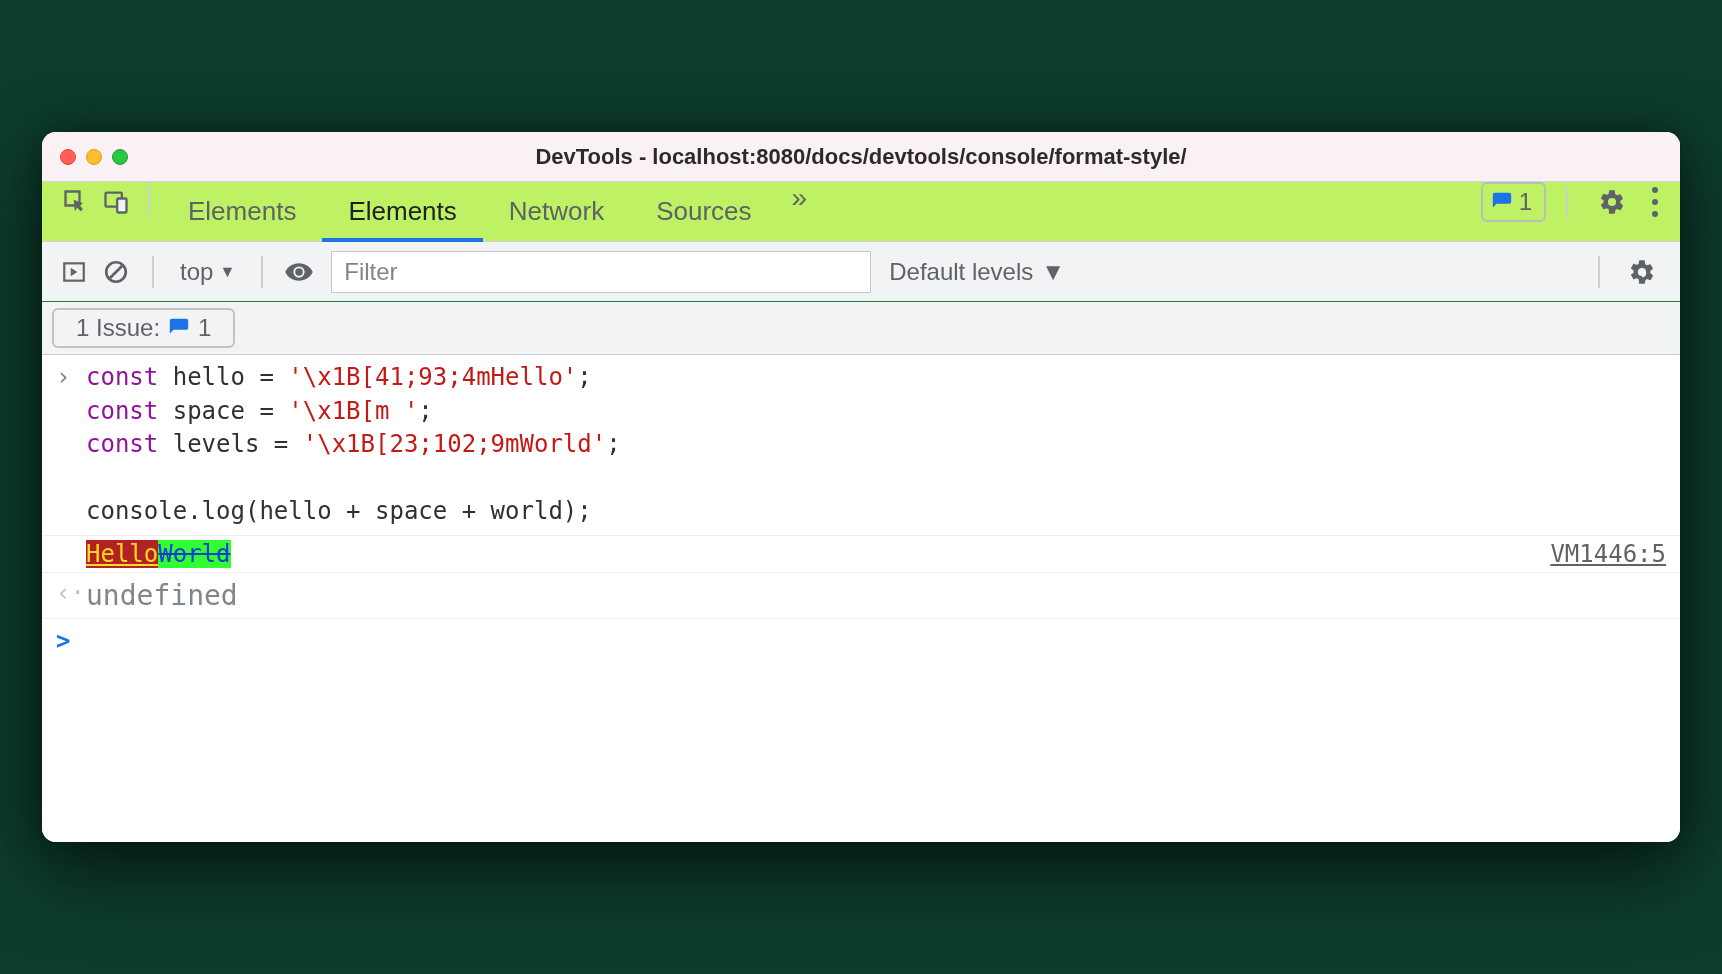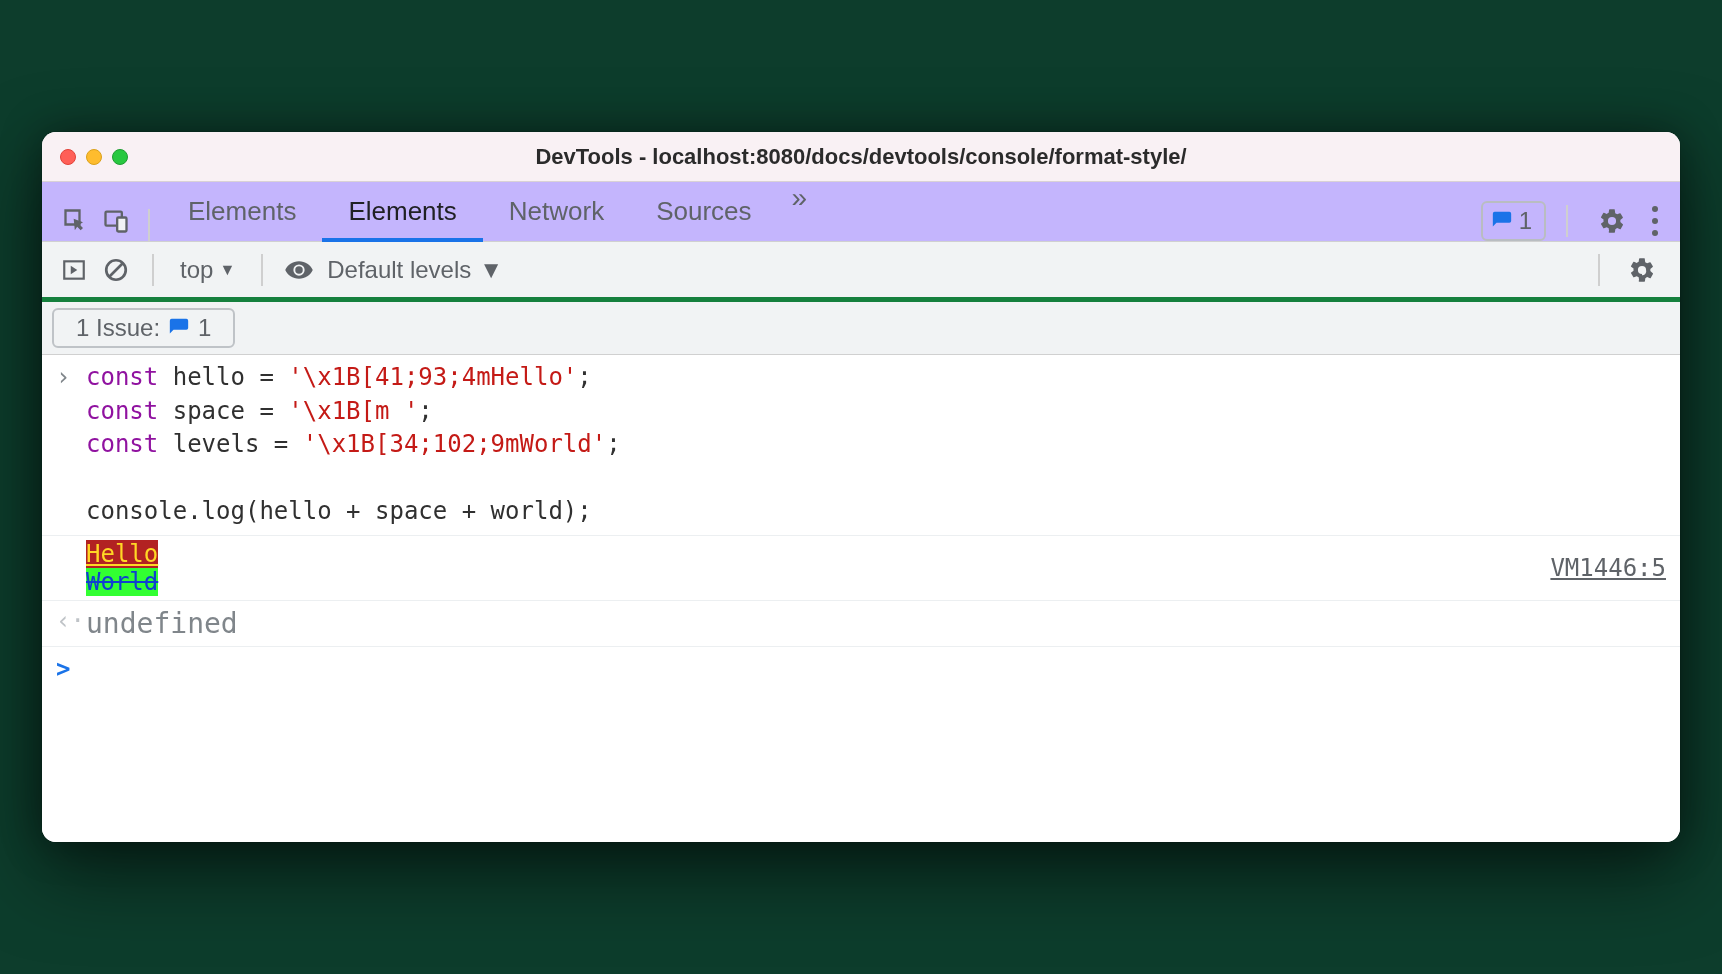--- a/index.html
+++ b/index.html
@@ -44,24 +44,24 @@
     position: absolute;
     left: 50%; transform: translateX(-50%);
     font-size: 22px;
     font-weight: 600;
     color: #2b2b2b;
   }
 
   
   .tabstrip {
     height: 60px;
-    background: #c4b5fd;
+    background: #bef264;
     border-bottom: 1px solid #d0d0d0;
     display: flex;
-    align-items: flex-end;
+    align-items: flex-start;
     padding: 0 14px;
   }
   .tabstrip .icon-btn {
     width: 40px; height: 40px;
     display: flex; align-items:center; justify-content:center;
     color: #5f6368;
     cursor: pointer;
   }
   .vdiv {
     width: 2px; height: 32px;
@@ -105,21 +105,21 @@
     cursor:pointer;
   }
   .gear { color:#5f6368; cursor:pointer; padding:0 10px;}
   .more-vert { color:#5f6368; cursor:pointer; padding:0 8px; font-size:6px; line-height:8px; letter-spacing:0; display:flex; flex-direction:column; gap:6px;}
   .more-vert span{display:block;width:6px;height:6px;background:#5f6368;border-radius:50%;}
 
   
   .toolbar {
     height: 60px;
     background: #f1f3f4;
-    border-bottom: 5px solid #15803d;
+    border-bottom: 1px solid #15803d;
     display:flex;
     align-items:center;
     padding: 0 14px;
     gap: 6px;
   }
   .toolbar .icon-btn { width:36px; display:flex;align-items:center;justify-content:center;color:#5f6368;cursor:pointer;}
   .context-select {
     display:flex; align-items:center; gap:6px;
     font-size: 24px; color:#5f6368; padding: 0 8px; cursor:pointer;
   }
@@ -168,21 +168,21 @@
   .gutter {
     width: 30px; flex:0 0 30px;
     color:#80868b;
     padding-top:2px;
     user-select:none;
   }
   .code-content { white-space:pre; line-height:1.4; color:#303030;}
   .kw { color:#9012a0; }
   .str { color:#c41a16; }
   .output-row { display:flex; align-items:center; justify-content:space-between; border-bottom:1px solid #eceff1; padding:4px 14px;}
-  .output-left { display:flex; gap:0; font-family: Menlo, Consolas, monospace; font-size:24px; padding-left:30px;flex-direction:column;}
+  .output-left { display:flex; gap:0; font-family: Menlo, Consolas, monospace; font-size:24px; padding-left:30px;}
   .ansi-hello {
     background:#b22222;
     color:#ffd725;
     text-decoration: underline;
   }
   .ansi-space { }
   .ansi-world {
     background:#32ff32;
     color:#1040d0;
     text-decoration: line-through;
@@ -270,20 +270,21 @@
     <div class="context-select">
       <span>top</span>
       <span class="caret">▼</span>
     </div>
     <div class="vdiv"></div>
     <div class="icon-btn">
       <svg width="30" height="30" viewBox="0 0 24 24" fill="#5f6368">
           <path d="M12 5C7 5 2.7 8.1 1 12c1.7 3.9 6 7 11 7s9.3-3.1 11-7c-1.7-3.9-6-7-11-7zm0 11.5A4.5 4.5 0 1 1 16.5 12 4.5 4.5 0 0 1 12 16.5zM12 9a3 3 0 1 0 3 3 3 3 0 0 0-3-3z"></path>
         </svg>
     </div>
+    <input class="filter-input" type="text" placeholder="Filter" style="">
     <div class="levels-select">
       <span>Default levels</span>
       <span>▼</span>
     </div>
     <div class="vdiv" style="margin-left:auto"></div>
     <div class="gear">
       <svg width="28" height="28" viewBox="0 0 24 24" fill="#5f6368">
           <path d="M19.14 12.94a7 7 0 0 0 .05-.94 7 7 0 0 0-.05-.94l2.03-1.58a.5.5 0 0 0 .12-.63l-1.92-3.32a.5.5 0 0 0-.6-.22l-2.39.96a7.03 7.03 0 0 0-1.62-.94l-.36-2.54A.5.5 0 0 0 14 2h-4a.5.5 0 0 0-.5.42l-.36 2.54c-.58.24-1.12.55-1.62.94l-2.39-.96a.5.5 0 0 0-.6.22L2.61 8.48a.5.5 0 0 0 .12.63l2.03 1.58a7 7 0 0 0-.05.94 7 7 0 0 0 .05.94l-2.03 1.58a.5.5 0 0 0-.12.63l1.92 3.32c.13.23.4.32.6.22l2.39-.96c.5.39 1.04.7 1.62.94l.36 2.54A.5.5 0 0 0 10 22h4a.5.5 0 0 0 .5-.42l.36-2.54c.58-.24 1.12-.55 1.62-.94l2.39.96c.2.1.47.01.6-.22l1.92-3.32a.5.5 0 0 0-.12-.63zM12 15.5A3.5 3.5 0 1 1 15.5 12 3.5 3.5 0 0 1 12 16.5z"></path>
         </svg>
     </div>
@@ -298,21 +299,21 @@
       <span>1</span>
     </div>
   </div>
 
   <div class="console-body">
 
     <div class="console-row">
       <div class="gutter">›</div>
       <div class="code-content"><span class="kw">const</span><span> hello = </span><span class="str">'\x1B[41;93;4mHello'</span><span>;</span>
 <span class="kw">const</span><span> space = </span><span class="str">'\x1B[m '</span><span>;</span>
-<span class="kw">const</span><span> levels = </span><span class="str">'\x1B[34;102;9mWorld'</span><span>;</span>
+<span class="kw">const</span><span> levels = </span><span class="str">'\x1B[23;102;9mWorld'</span><span>;</span>
 
 <span>console.log(hello + space + world);</span></div>
     </div>
 
     <div class="output-row">
       <div class="output-left">
         <span class="ansi-hello">Hello</span>
           <span class="ansi-space"> </span>
           <span class="ansi-world">World</span>
       </div>

